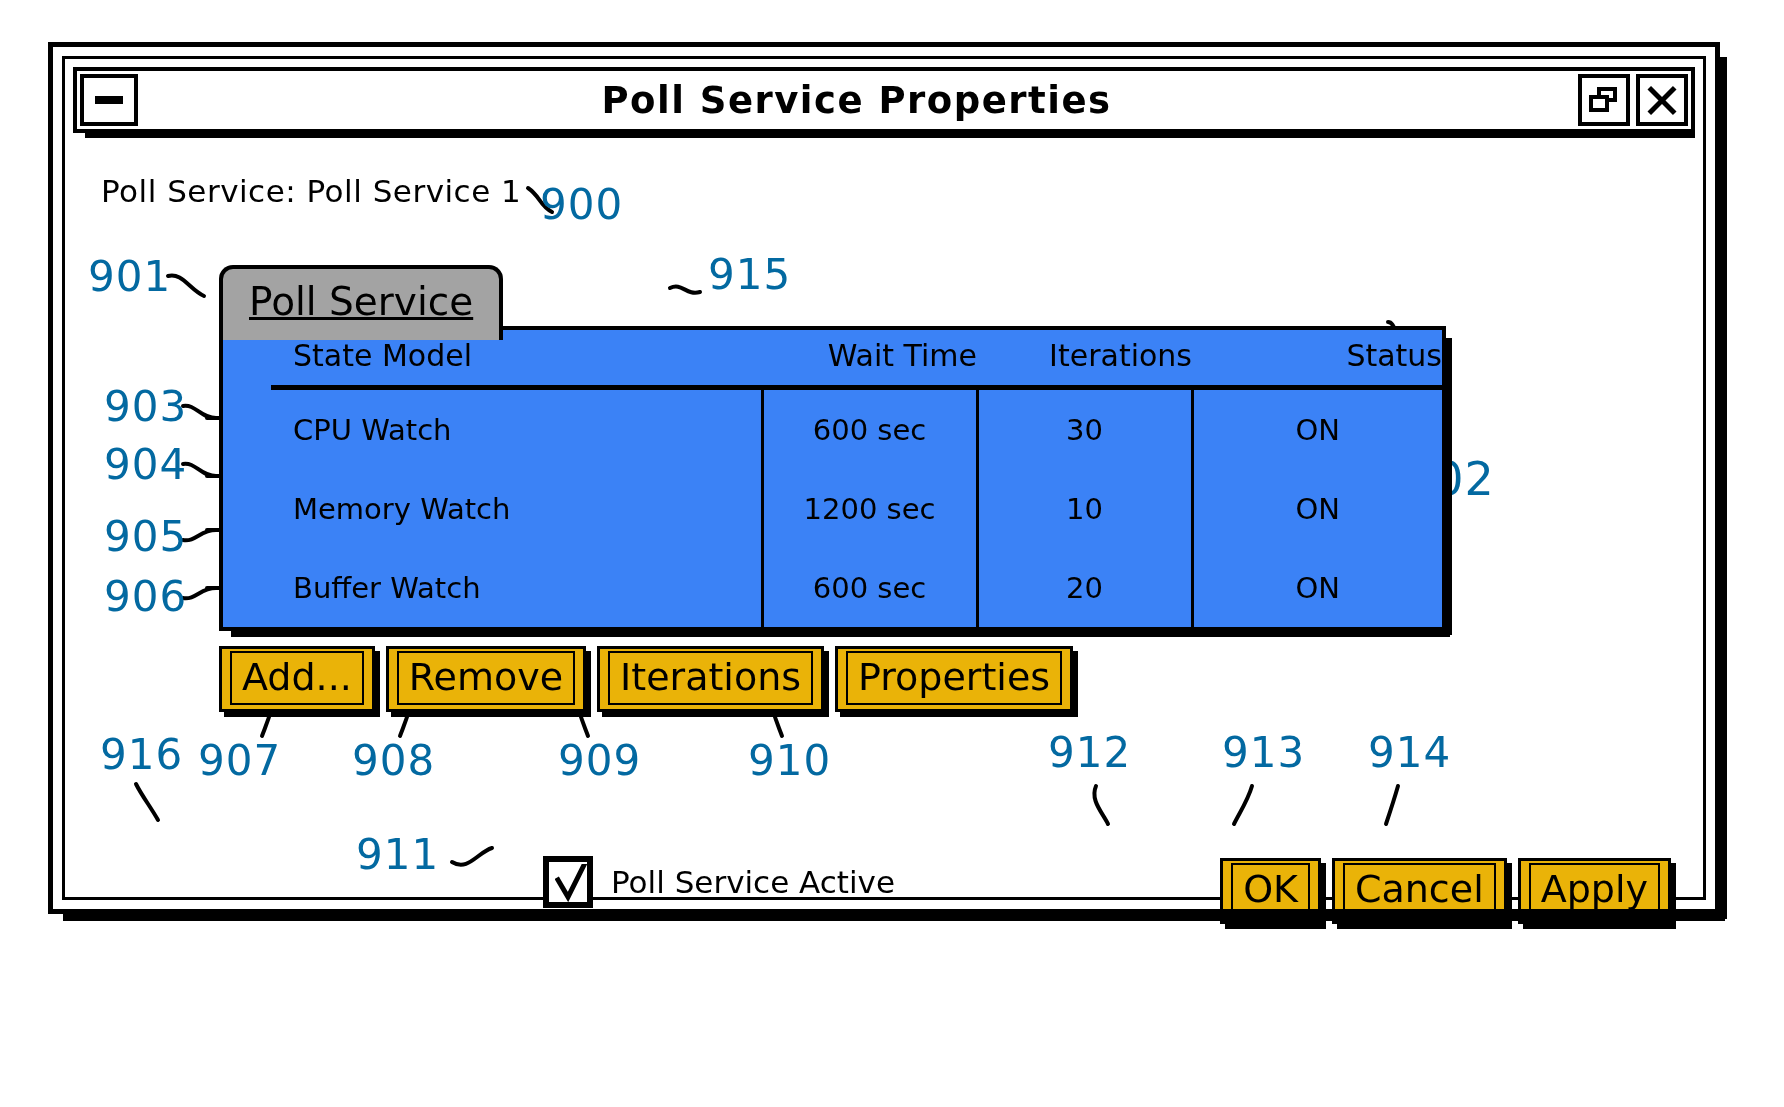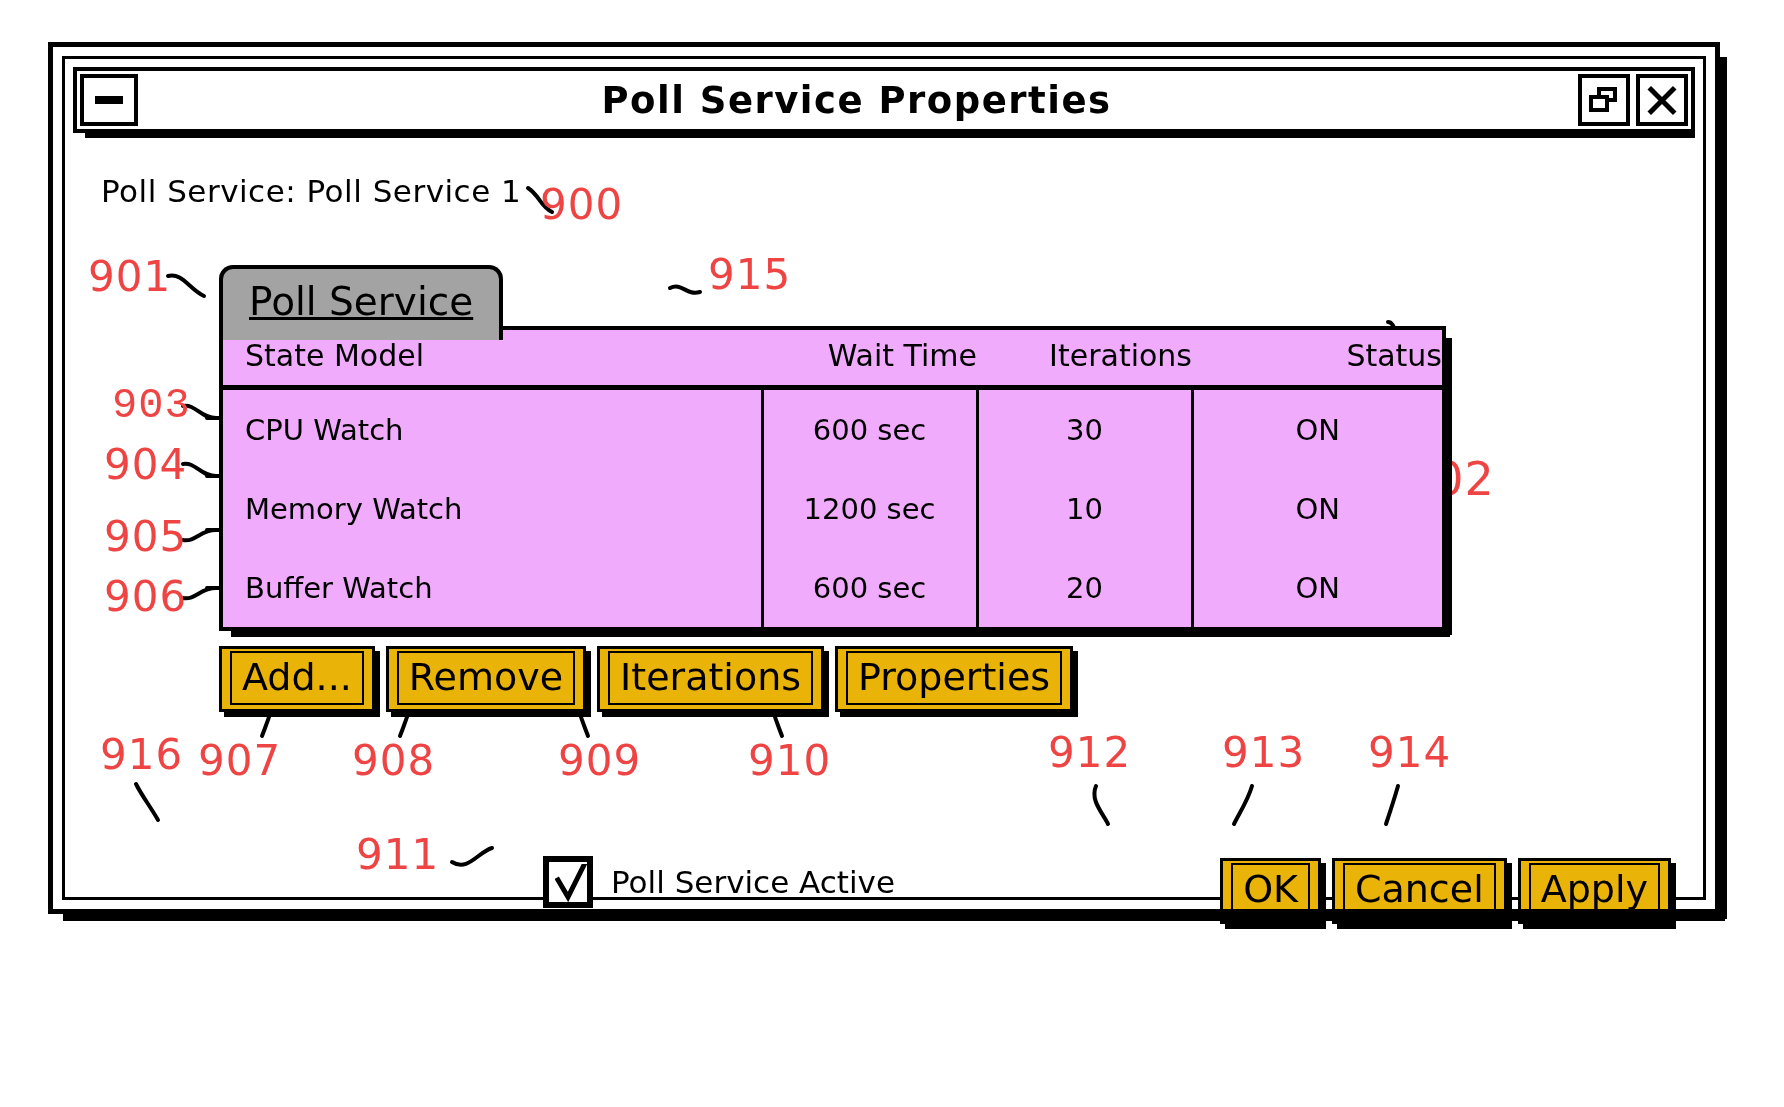--- a/index.html
+++ b/index.html
@@ -217,23 +217,24 @@
   }
 
   
   .panel {
     position: absolute;
     left: 146px;
     top: 175px;
     width: 1227px;
     height: 305px;
     border: 4px solid #000;
-    background: #f0abfc;
+    background: #3b82f6;
     box-sizing: border-box;
     z-index: 1;
+    padding-left: 48px;
   }
   .panel::after {
     content: "";
     position: absolute;
     left: 8px;
     top: 100%;
     width: 100%;
     height: 10px;
     background: #000;
   }
@@ -351,21 +352,21 @@
     display: flex;
   }
   .bottom-right .btn:last-child { margin-right: 0; }
 
   
   .ref {
     position: absolute;
     font-family: "DejaVu Sans", sans-serif;
     font-size: 42px;
     letter-spacing: 1px;
-    color: #ef4444;
+    color: #0369a1;
     white-space: nowrap;
   }
   .leader { position: absolute; overflow: visible; }
 </style>
 </head>
 <body>
 
 <div class="fig">
 
   <div class="window-outer">
@@ -519,21 +520,21 @@
 
       <path d="M1252 786 C 1248 800, 1240 812, 1234 824"></path>
 
       <path d="M1398 786 C 1394 800, 1390 812, 1386 824"></path>
     </g>
   </svg>
 
   <div class="ref" style="left:540px; top:180px;">900</div>
   <div class="ref" style="left:88px; top:252px;">901</div>
   <div class="ref" style="left:708px; top:250px;">915</div>
-  <div class="ref" style="left:112px; top:382px;font-family:Liberation Mono, monospace;">903</div>
+  <div class="ref" style="left:104px; top:382px;">903</div>
   <div class="ref" style="left:104px; top:440px;">904</div>
   <div class="ref" style="left:104px; top:512px;">905</div>
   <div class="ref" style="left:104px; top:572px;">906</div>
   <div class="ref" style="left:1404px; top:452px; font-size:46px;">902</div>
   <div class="ref" style="left:198px; top:736px;">907</div>
   <div class="ref" style="left:352px; top:736px;">908</div>
   <div class="ref" style="left:558px; top:736px;">909</div>
   <div class="ref" style="left:748px; top:736px;">910</div>
   <div class="ref" style="left:100px; top:730px;">916</div>
   <div class="ref" style="left:356px; top:830px;">911</div>

